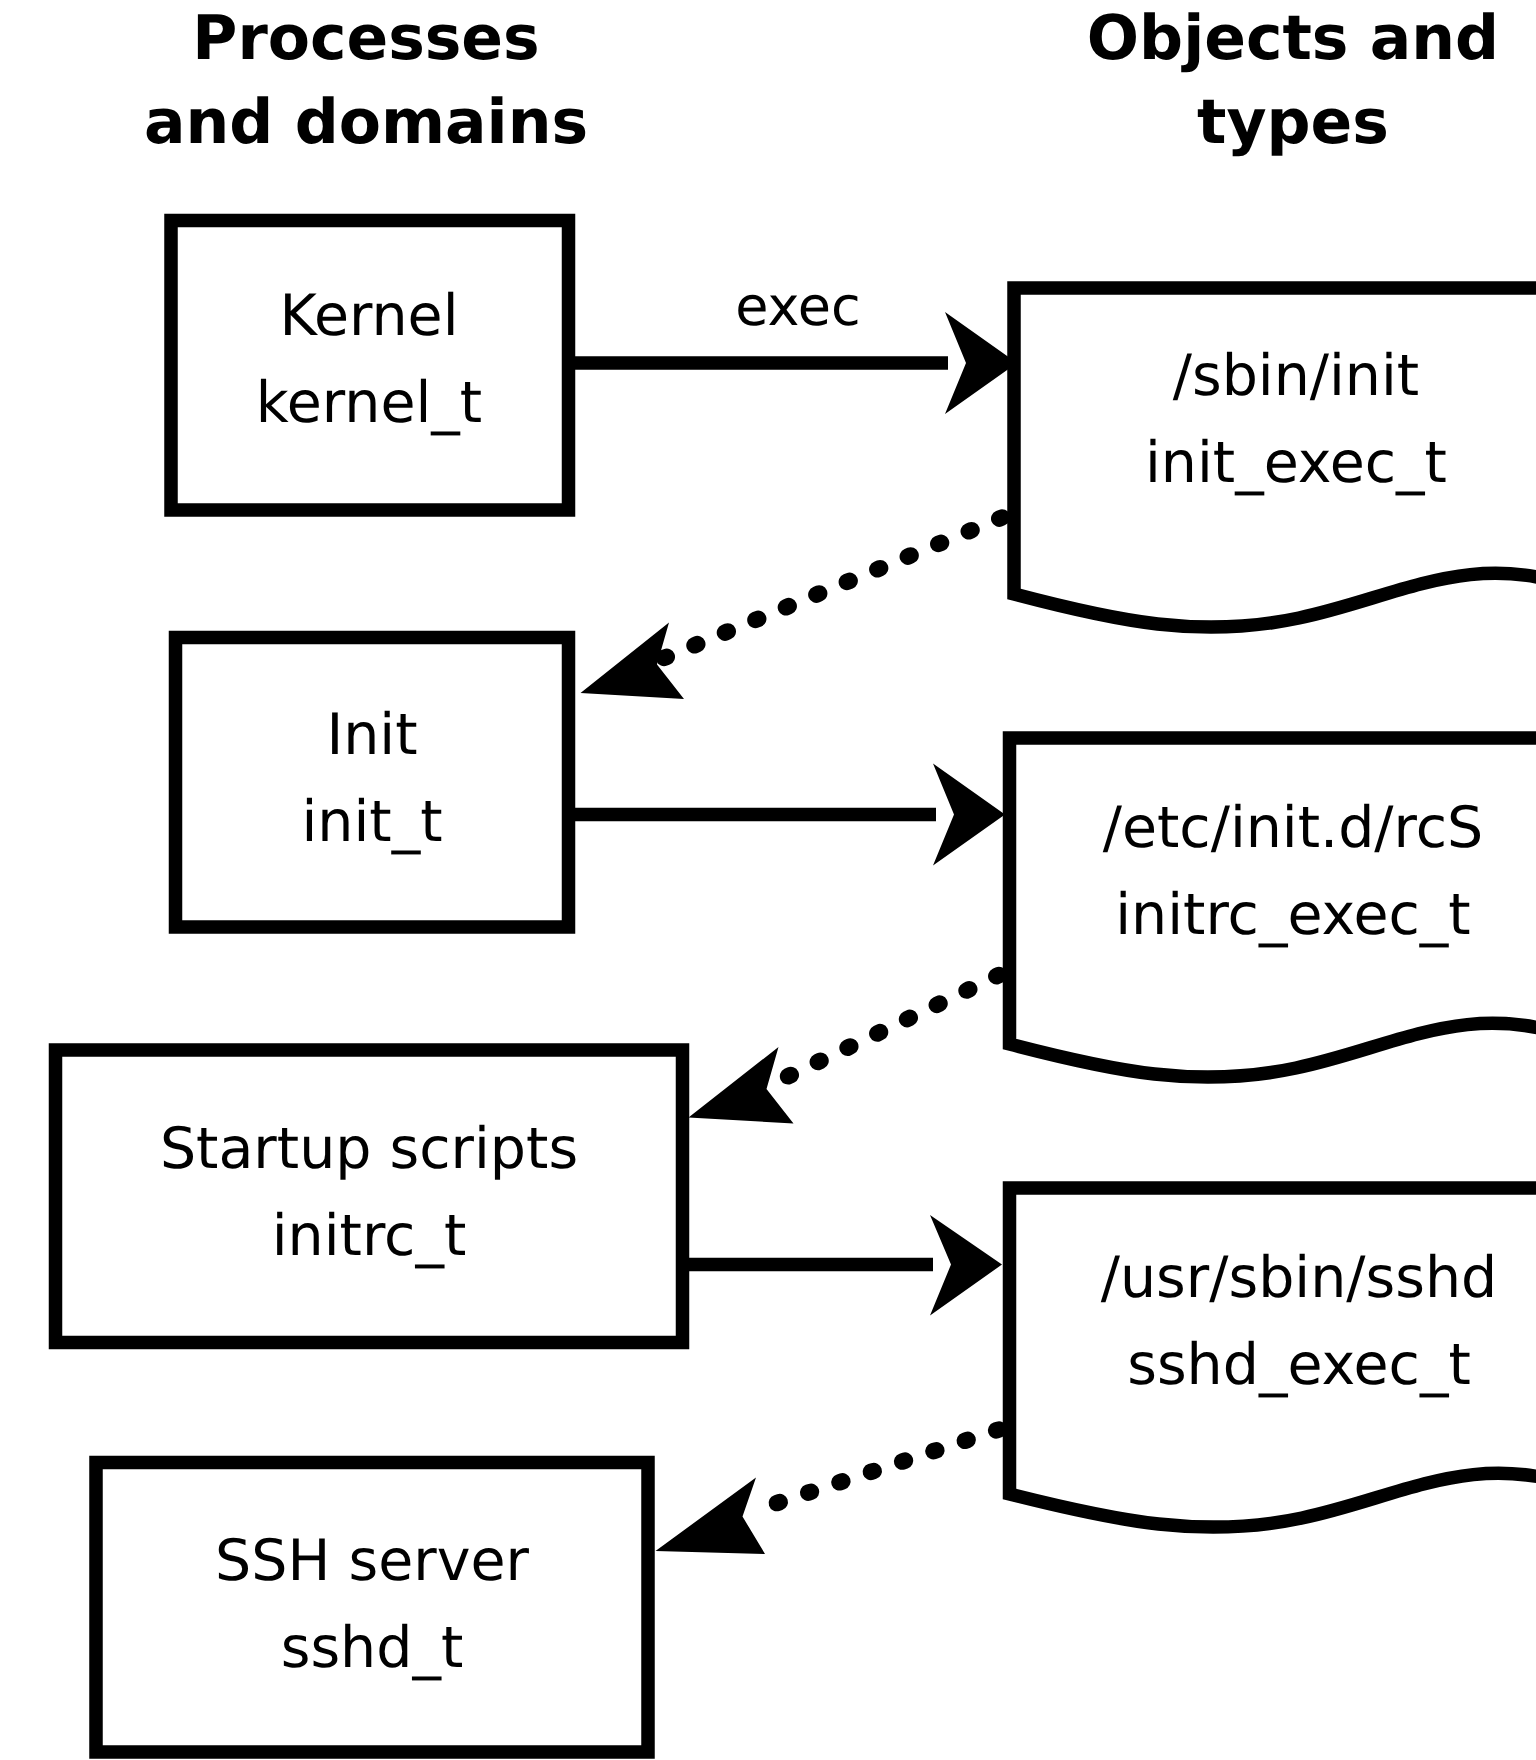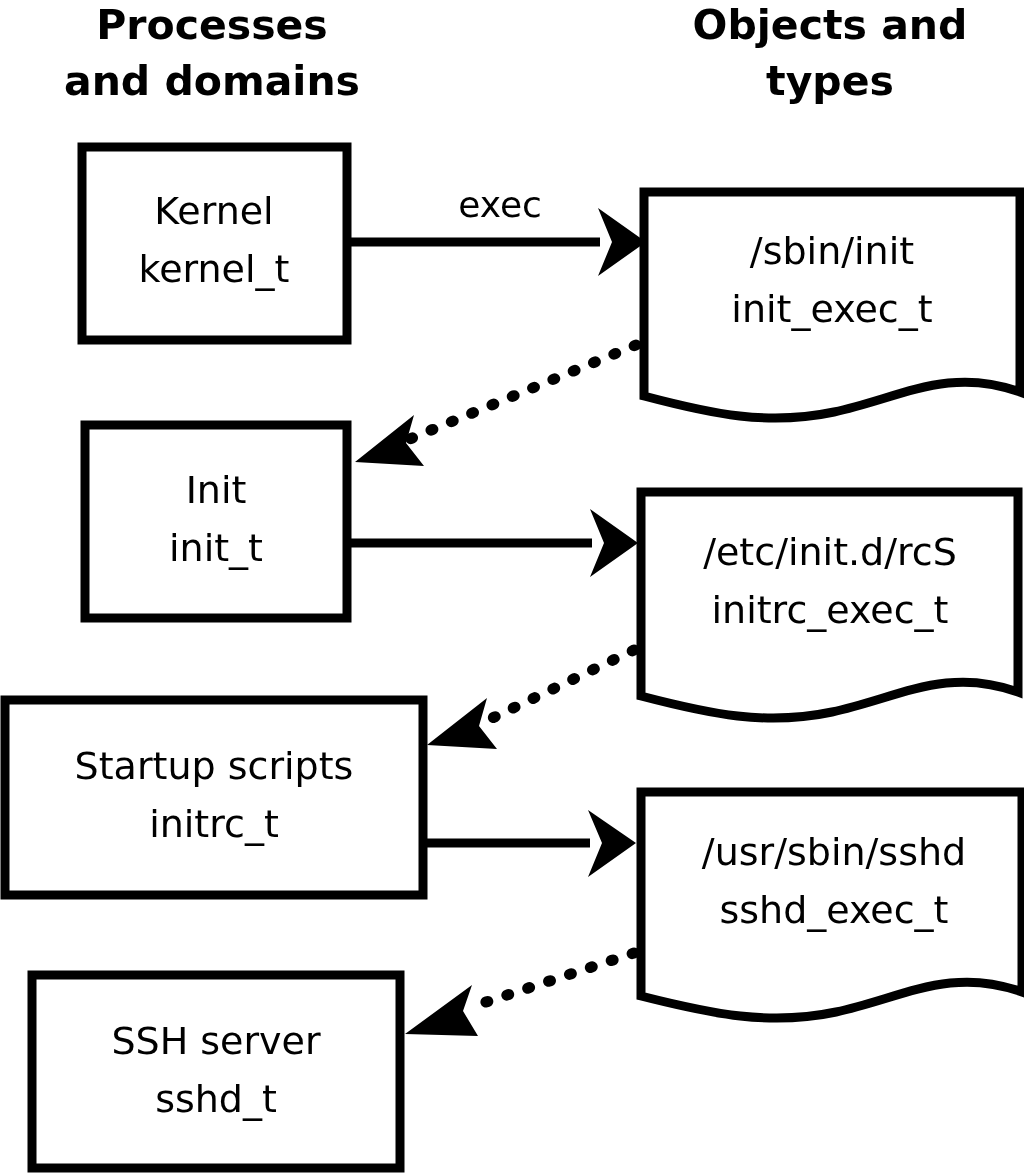--- a/index.html
+++ b/index.html
@@ -11,20 +11,21 @@
     width: 1024px;
     height: 1173px;
     font-family: "DejaVu Sans", sans-serif;
     overflow: hidden;
   }
   #diagram-root {
     position: relative;
     width: 836px;
     height: 1173px;
     background: #ffffff;
+    margin-left: 32px;
   }
   svg.layer {
     position: absolute;
     top: 0;
     left: 0;
     width: 1024px;
     height: 1173px;
   }
   .col-header {
     font-family: "DejaVu Sans", sans-serif;

